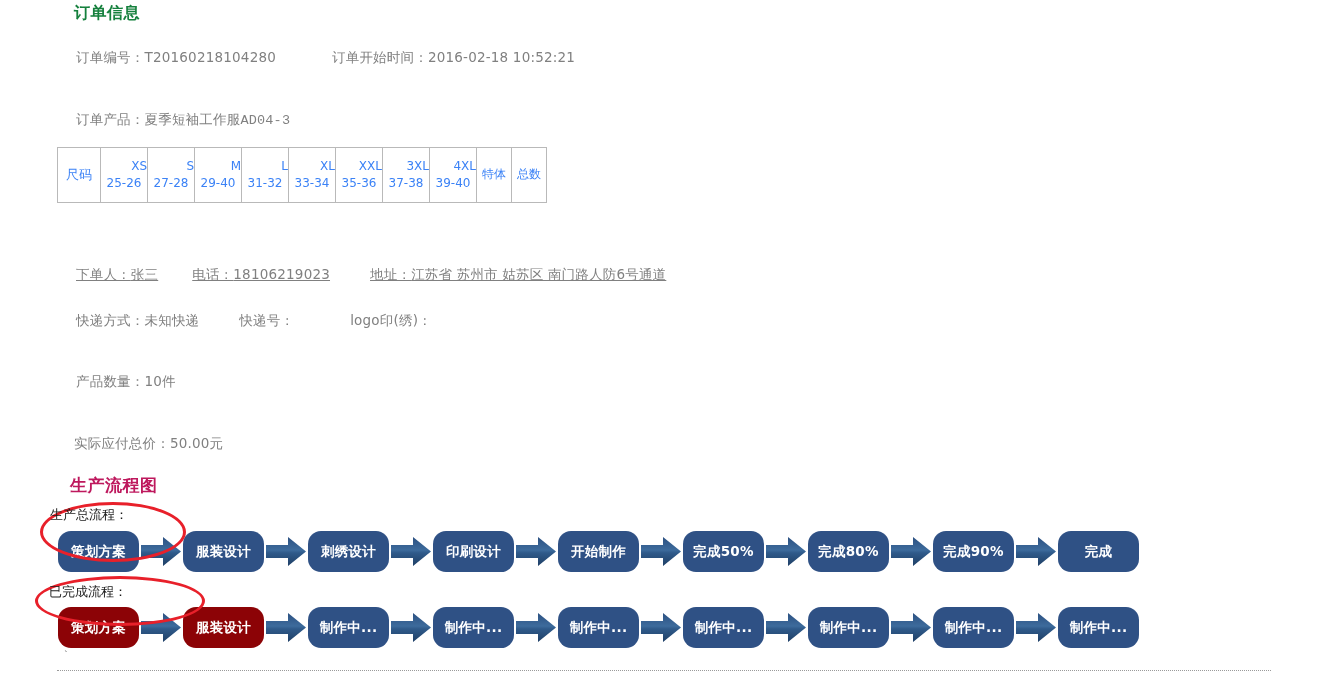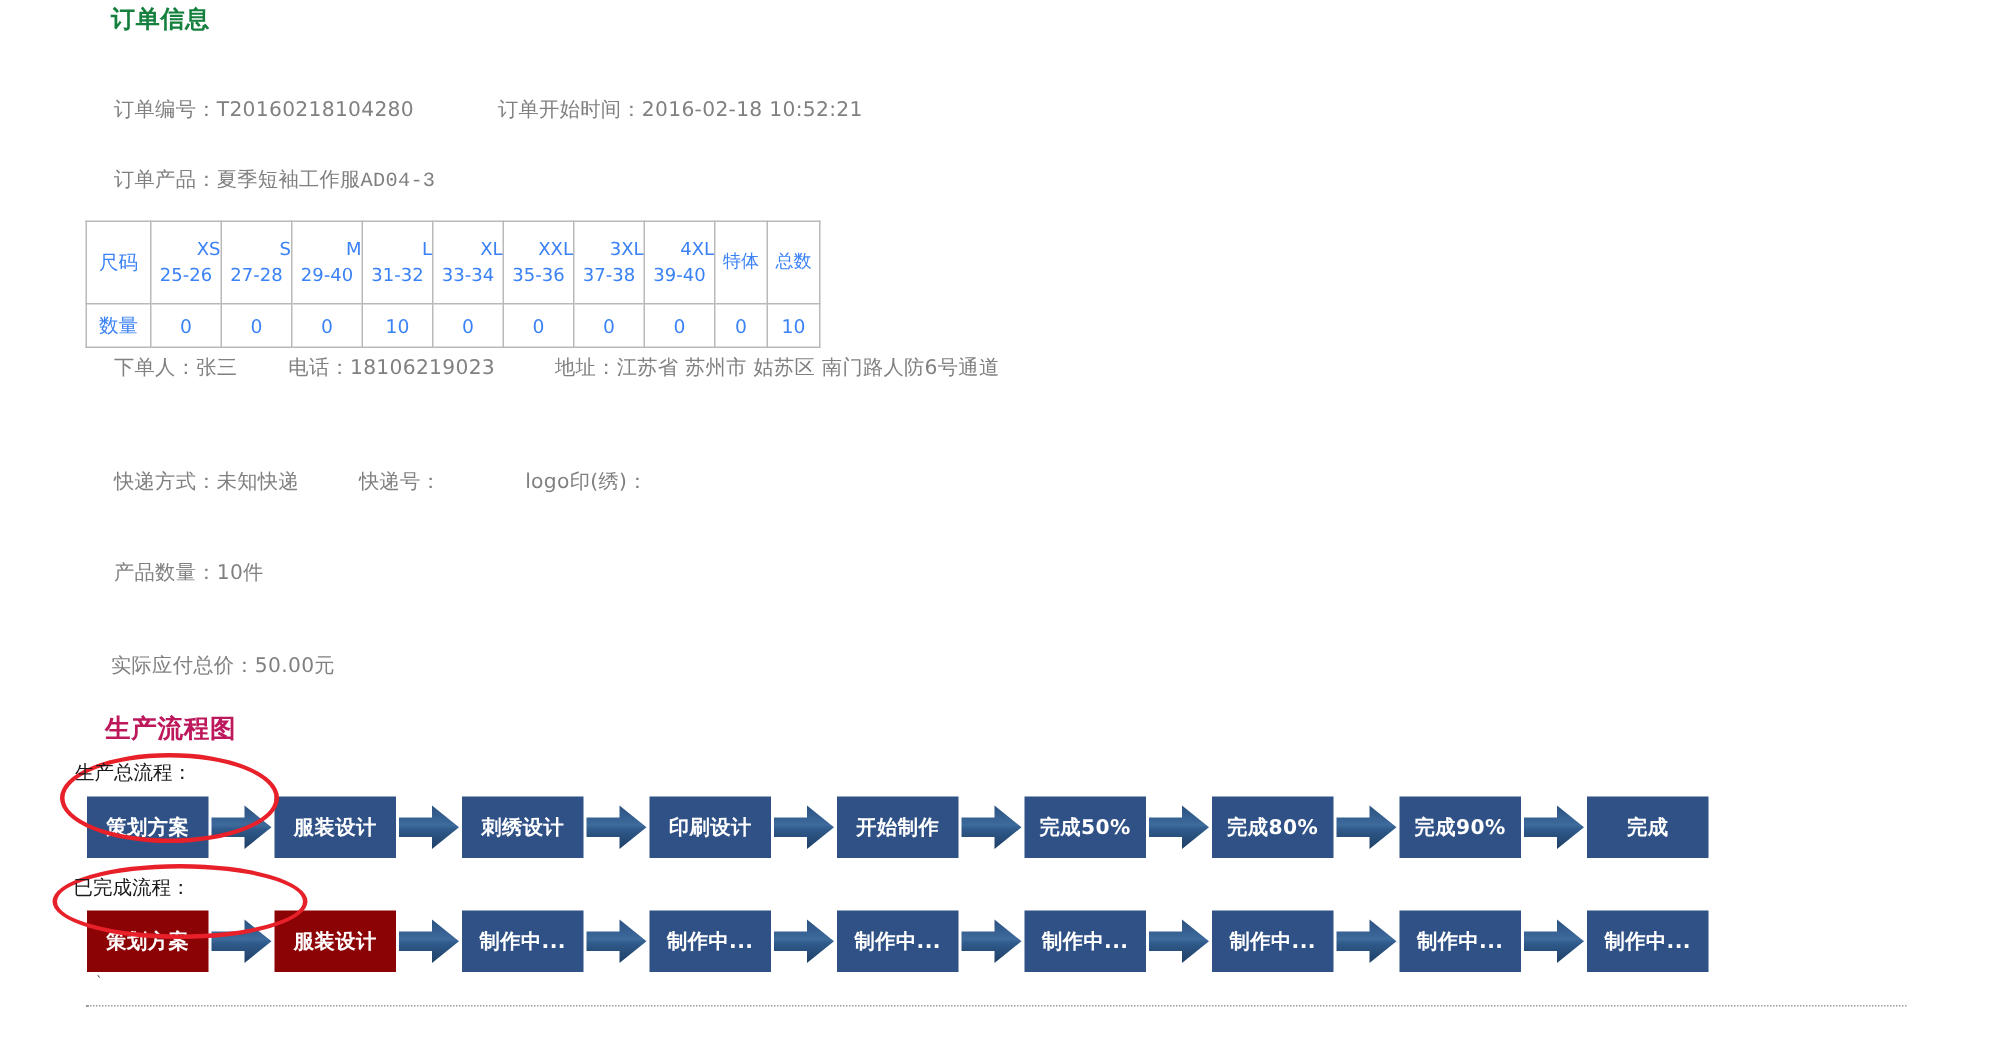--- a/index.html
+++ b/index.html
@@ -41,23 +41,23 @@
     position: absolute;
     font-size: 13.5px;
     color: #808080;
     white-space: nowrap;
     letter-spacing: 0.2px;
   }
   .info-row .gap-sm { display: inline-block; width: 34px; }
   .info-row .gap-md { display: inline-block; width: 40px; }
   .info-row .gap-lg { display: inline-block; width: 56px; }
 
-  #row-order-no   { left: 76px; top: 64px; }
+  #row-order-no   { left: 76px; top: 49px; }
   #row-product    { left: 76px; top: 111px; font-family: Liberation Mono, monospace; }
-  #row-orderer    { left: 76px; top: 236px; }
+  #row-orderer    { left: 76px; top: 266px; text-decoration: underline; }
   #row-express    { left: 76px; top: 312px; }
   #row-qty        { left: 76px; top: 373px; }
   #row-price      { left: 74px; top: 435px; }
 
   
   #size-table {
     position: absolute;
     left: 57px;
     top: 147px;
     border-collapse: collapse;
@@ -121,20 +121,21 @@
     display: flex;
     align-items: center;
     justify-content: center;
     color: #ffffff;
     font-size: 13.5px;
     font-weight: bold;
     letter-spacing: 0.3px;
     padding: 0 8px;
     box-sizing: border-box;
     white-space: nowrap;
+    border-radius: 13px;
   }
   .flow-box.blue { background: #2f5185; }
   .flow-box.red  { background: #8c0306; }
 
   .flow-arrow {
     width: 44px;
     height: 41px;
     flex: 0 0 44px;
     display: block;
   }
@@ -213,33 +214,20 @@
       <span class="sz-name">3XL</span>
       <span class="sz-range">37-38</span>
     </td>
     <td class="hdr-cell">
       <span class="sz-name">4XL</span>
       <span class="sz-range">39-40</span>
     </td>
     <td class="hdr-cell narrow">特体</td>
     <td class="hdr-cell narrow">总数</td>
   </tr>
-  <tr>
-    <td class="qty-label">数量</td>
-    <td class="qty-cell">0</td>
-    <td class="qty-cell">0</td>
-    <td class="qty-cell">0</td>
-    <td class="qty-cell">10</td>
-    <td class="qty-cell">0</td>
-    <td class="qty-cell">0</td>
-    <td class="qty-cell">0</td>
-    <td class="qty-cell">0</td>
-    <td class="qty-cell narrow">0</td>
-    <td class="qty-cell narrow">10</td>
-  </tr>
 </tbody>
   </table>
 
 <div class="info-row" id="row-orderer">
   <span>下单人：</span><span>张三</span><span class="gap-sm"></span><span>电话：</span><span>18106219023</span><span class="gap-md"></span><span>地址：</span><span>江苏省 苏州市 姑苏区 南门路人防6号通道</span>
 </div>
 
 <div class="info-row" id="row-express">
   <span>快递方式：</span><span>未知快递</span><span class="gap-md"></span><span>快递号：</span><span></span><span class="gap-lg"></span><span>logo印(绣)：</span><span></span>
 </div>

